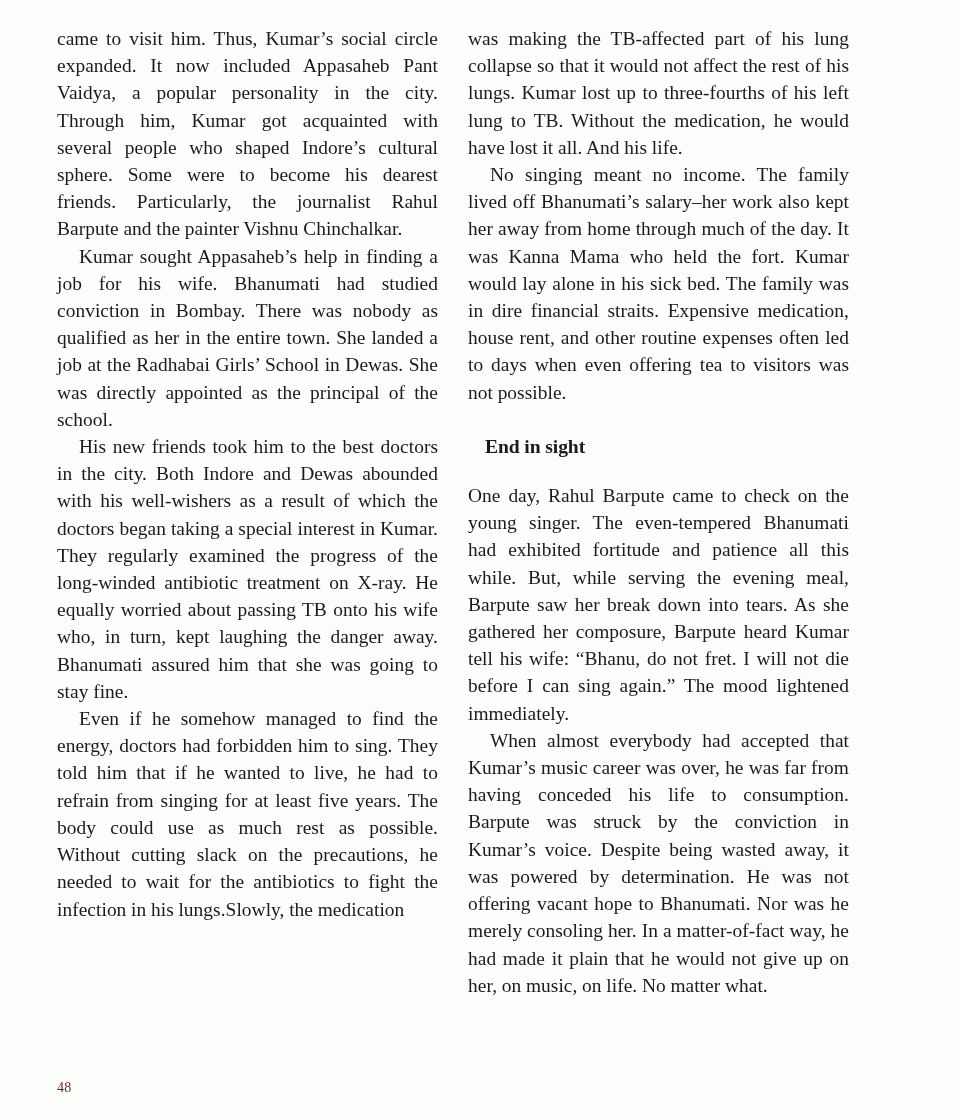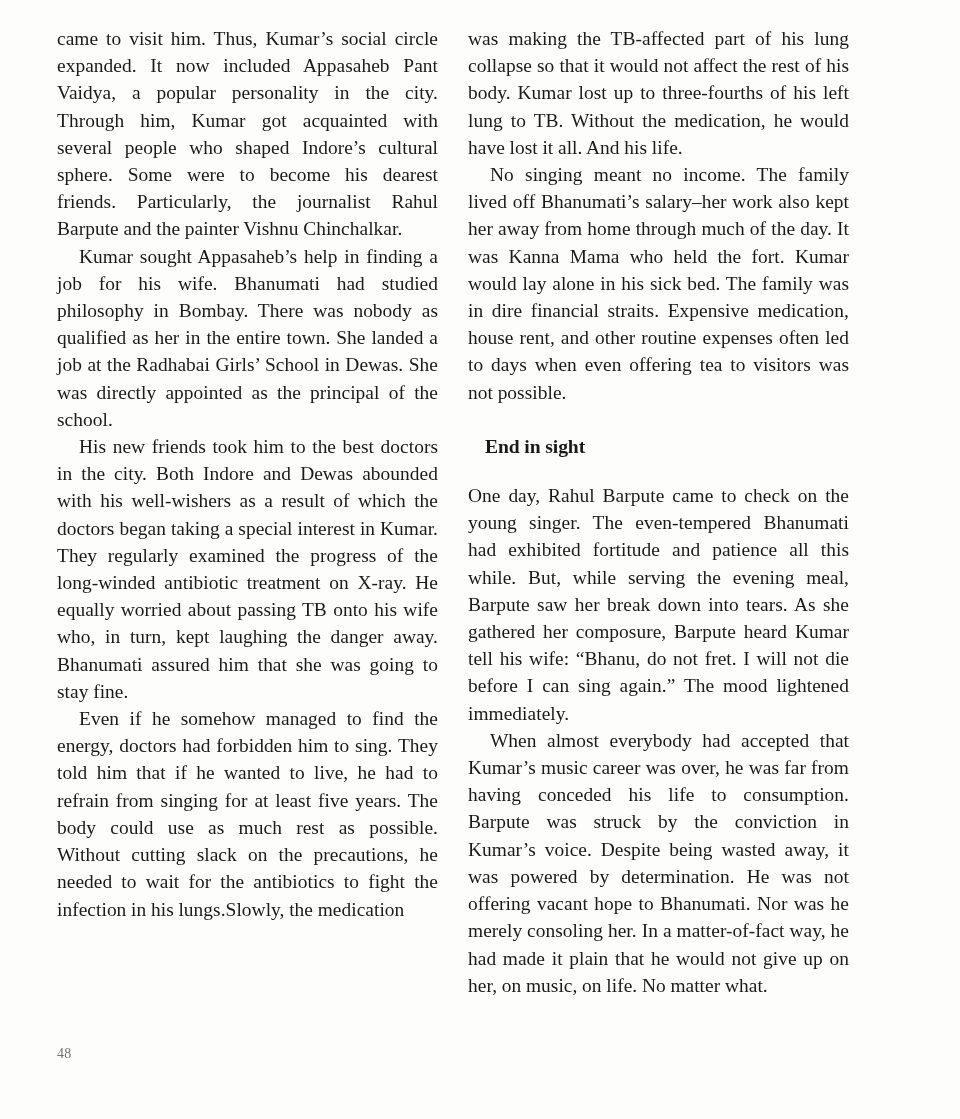--- a/index.html
+++ b/index.html
@@ -69,48 +69,48 @@
   .spacer-heading-top {
     height: 10px;
   }
   .spacer-heading-bottom {
     height: 5px;
   }
 
   .folio {
     position: absolute;
     left: 57px;
-    top: 1046px;
+    top: 1080px;
     font-size: 14px;
     line-height: 16px;
-    color: #737373;
+    color: #7f1d1d;
     letter-spacing: 0.2px;
   }
 
   
   p.para:last-line {
     text-align-last: left;
   }
 </style>
 </head>
 <body>
 
 <div class="page">
 
   <div class="columns">
 
     <div class="column">
       <p class="para cont">came to visit him. Thus, Kumar’s social circle expanded. It now included Appasaheb Pant Vaidya, a popular personality in the city. Through him, Kumar got acquainted with several people who shaped Indore’s cultural sphere. Some were to become his dearest friends. Particularly, the journalist Rahul Barpute and the painter Vishnu Chinchalkar.</p>
-      <p class="para">Kumar sought Appasaheb’s help in finding a job for his wife. Bhanumati had studied philosophy in Bombay. There was nobody as qualified as her in the entire town. She landed a job at the Radhabai Girls’ School in Dewas. She was directly appointed as the principal of the school.</p>
+      <p class="para">Kumar sought Appasaheb’s help in finding a job for his wife. Bhanumati had studied conviction in Bombay. There was nobody as qualified as her in the entire town. She landed a job at the Radhabai Girls’ School in Dewas. She was directly appointed as the principal of the school.</p>
       <p class="para">His new friends took him to the best doctors in the city. Both Indore and Dewas abounded with his well-wishers as a result of which the doctors began taking a special interest in Kumar. They regularly examined the progress of the long-winded antibiotic treatment on X-ray. He equally worried about passing TB onto his wife who, in turn, kept laughing the danger away. Bhanumati assured him that she was going to stay fine.</p>
       <p class="para">Even if he somehow managed to find the energy, doctors had forbidden him to sing. They told him that if he wanted to live, he had to refrain from singing for at least five years. The body could use as much rest as possible. Without cutting slack on the precautions, he needed to wait for the antibiotics to fight the infection in his lungs.Slowly, the medication</p>
     </div>
 
     <div class="column">
-      <p class="para cont">was making the TB-affected part of his lung collapse so that it would not affect the rest of his body. Kumar lost up to three-fourths of his left lung to TB. Without the medication, he would have lost it all. And his life.</p>
+      <p class="para cont">was making the TB-affected part of his lung collapse so that it would not affect the rest of his lungs. Kumar lost up to three-fourths of his left lung to TB. Without the medication, he would have lost it all. And his life.</p>
       <p class="para">No singing meant no income. The family lived off Bhanumati’s salary–her work also kept her away from home through much of the day. It was Kanna Mama who held the fort. Kumar would lay alone in his sick bed. The family was in dire financial straits. Expensive medication, house rent, and other routine expenses often led to days when even offering tea to visitors was not possible.</p>
 
       <div class="spacer-heading-top"></div>
       <h2 class="subhead">End in sight</h2>
       <div class="spacer-heading-bottom"></div>
 
       <p class="para no-indent">One day, Rahul Barpute came to check on the young singer. The even-tempered Bhanumati had exhibited fortitude and patience all this while. But, while serving the evening meal, Barpute saw her break down into tears. As she gathered her composure, Barpute heard Kumar tell his wife: “Bhanu, do not fret. I will not die before I can sing again.” The mood lightened immediately.</p>
       <p class="para">When almost everybody had accepted that Kumar’s music career was over, he was far from having conceded his life to consumption. Barpute was struck by the conviction in Kumar’s voice. Despite being wasted away, it was powered by determination. He was not offering vacant hope to Bhanumati. Nor was he merely consoling her. In a matter-of-fact way, he had made it plain that he would not give up on her, on music, on life. No matter what.</p>
     </div>
 

